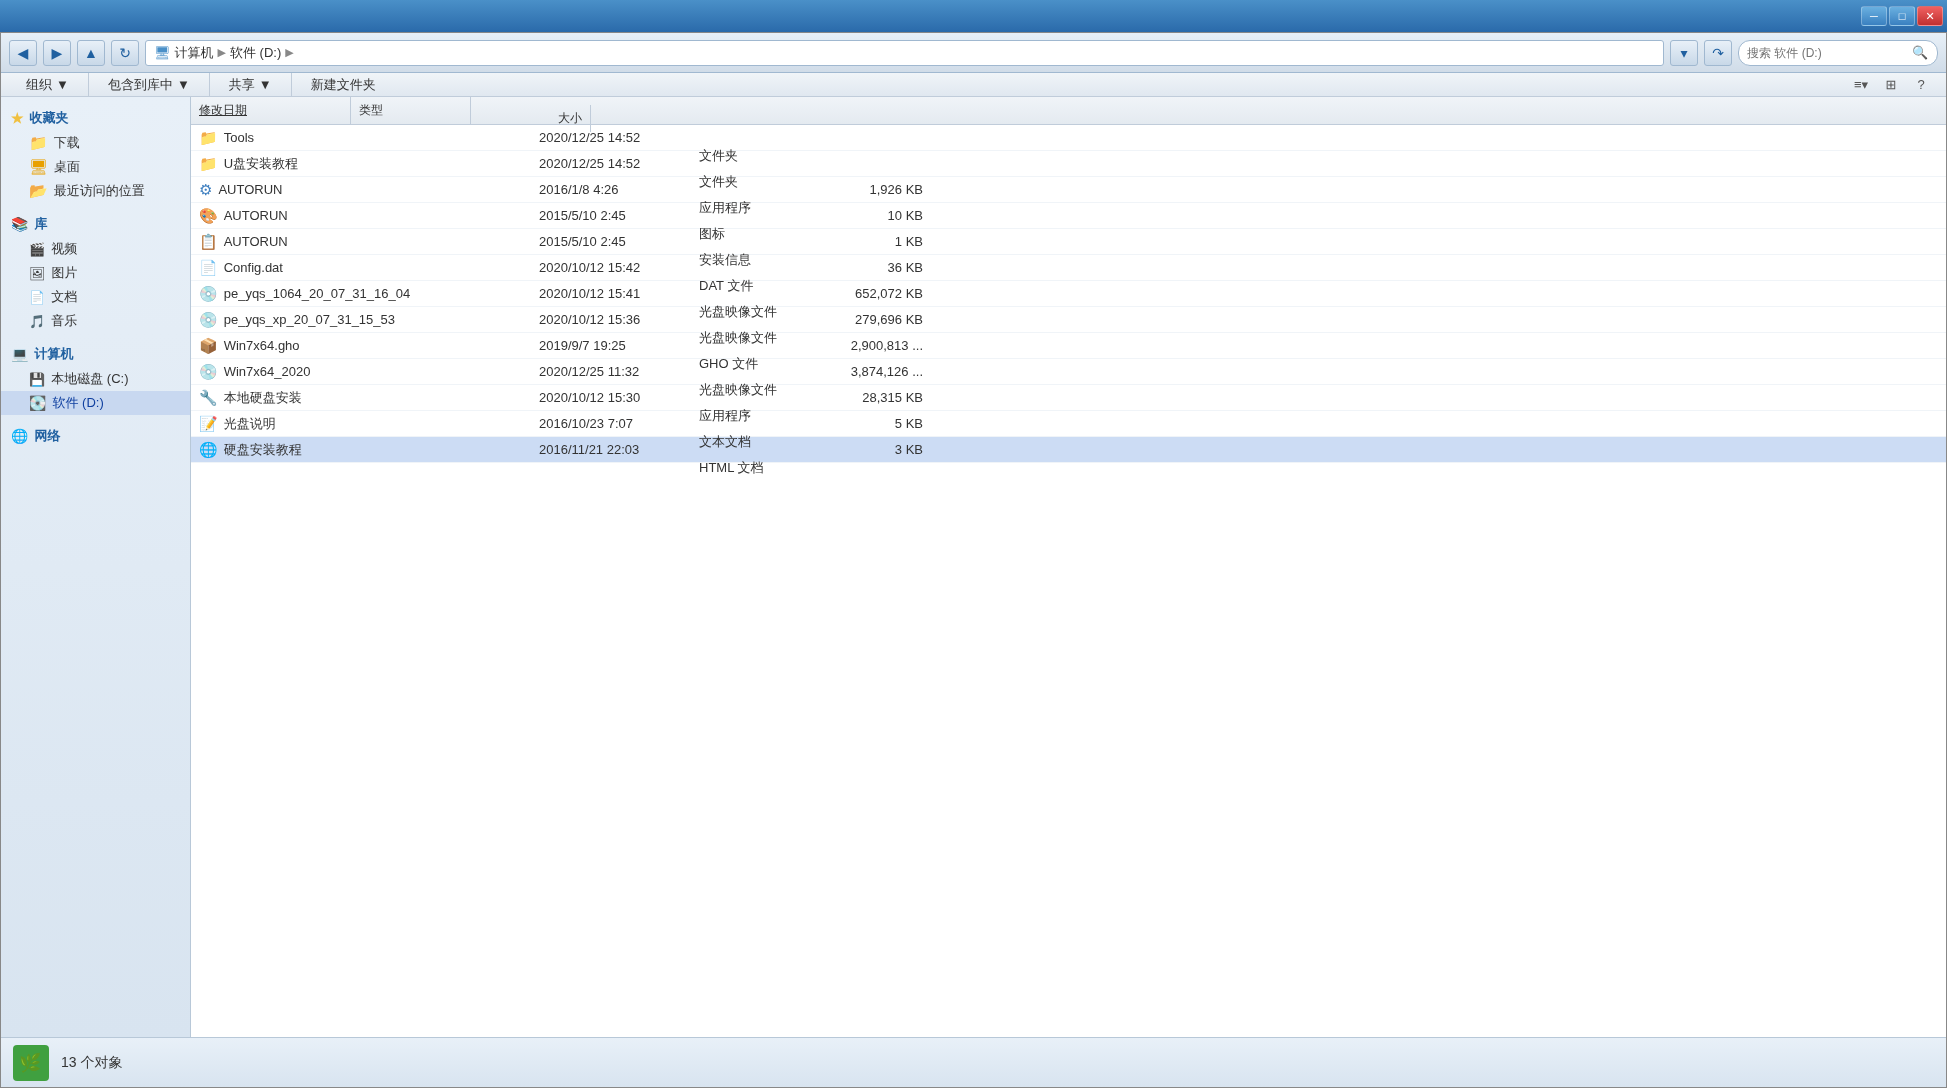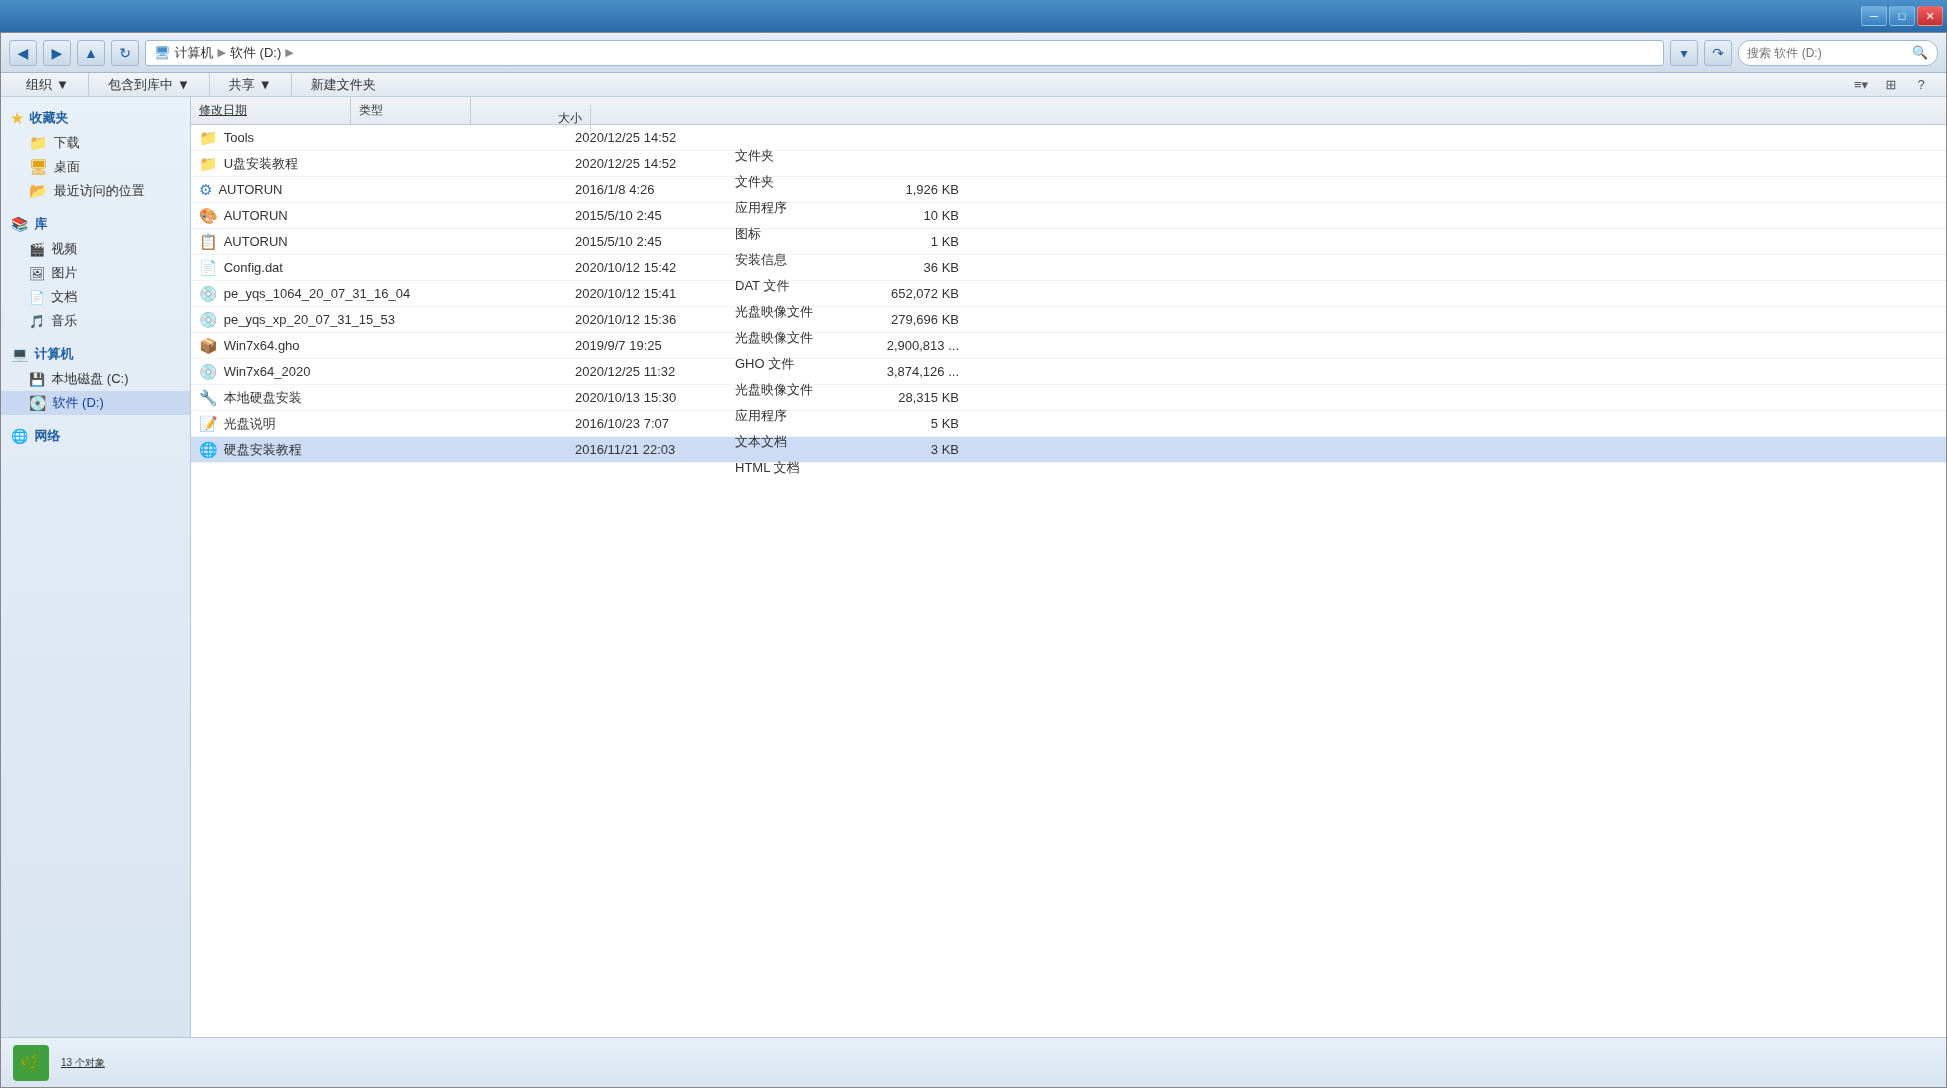--- a/index.html
+++ b/index.html
@@ -249,21 +249,21 @@
     .file-row.selected { background: #ccdcf4; }
     .file-cell {
       padding: 2px 8px;
       font-size: 13px;
       color: #333;
       overflow: hidden;
       text-overflow: ellipsis;
       white-space: nowrap;
     }
     .file-cell.name { width: 340px; display: flex; align-items: center; gap: 6px; }
-    .file-cell.date { width: 160px; margin-left: 36px; }
+    .file-cell.date { width: 160px; }
     .file-cell.type { width: 120px; margin-top: 37px; }
     .file-cell.size { width: 120px; text-align: right; }
 
     
     .statusbar {
       height: 50px;
       background: linear-gradient(to bottom, #e8f0f8, #d8e4f0);
       border-top: 1px solid #b8c8d8;
       display: flex;
       align-items: center;
@@ -274,21 +274,21 @@
       width: 36px;
       height: 36px;
       background: #40a040;
       border-radius: 4px;
       display: flex;
       align-items: center;
       justify-content: center;
       color: white;
       font-size: 18px;
     }
-    .status-text { font-size: 10px; color: #333; text-decoration: underline; }
+    .status-text { font-size: 14px; color: #333; }
 
     
     ::-webkit-scrollbar { width: 12px; }
     ::-webkit-scrollbar-track { background: #f0f0f0; }
     ::-webkit-scrollbar-thumb { background: #c0c0c0; border-radius: 6px; }
   </style>
 </head>
 <body>
 
 <div class="titlebar">
@@ -530,21 +530,21 @@
       </div>
       <div class="file-cell date">2020/12/25 11:32</div>
       <div class="file-cell type">光盘映像文件</div>
       <div class="file-cell size">3,874,126 ...</div>
     </div>
           <div class="file-row">
       <div class="file-cell name">
         <span style="color:#4080c0;font-size:15px">🔧</span>
         <span>本地硬盘安装</span>
       </div>
-      <div class="file-cell date">2020/10/13 15:30</div>
+      <div class="file-cell date">2020/10/12 15:30</div>
       <div class="file-cell type">应用程序</div>
       <div class="file-cell size">28,315 KB</div>
     </div>
           <div class="file-row">
       <div class="file-cell name">
         <span style="color:#6090c0;font-size:15px">📝</span>
         <span>光盘说明</span>
       </div>
       <div class="file-cell date">2016/10/23 7:07</div>
       <div class="file-cell type">文本文档</div>

